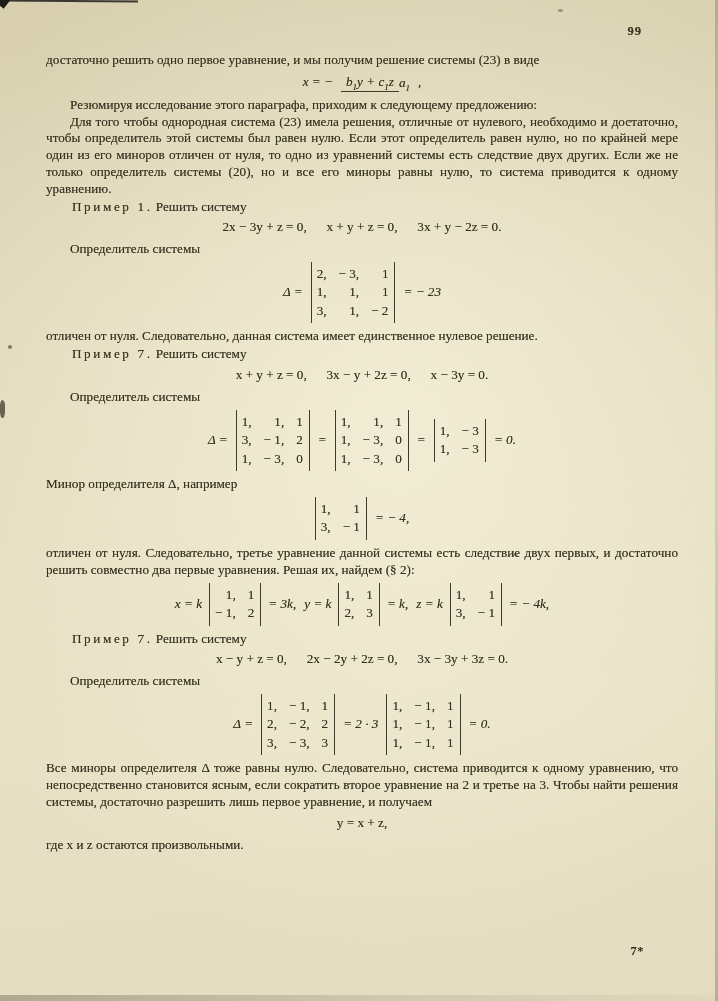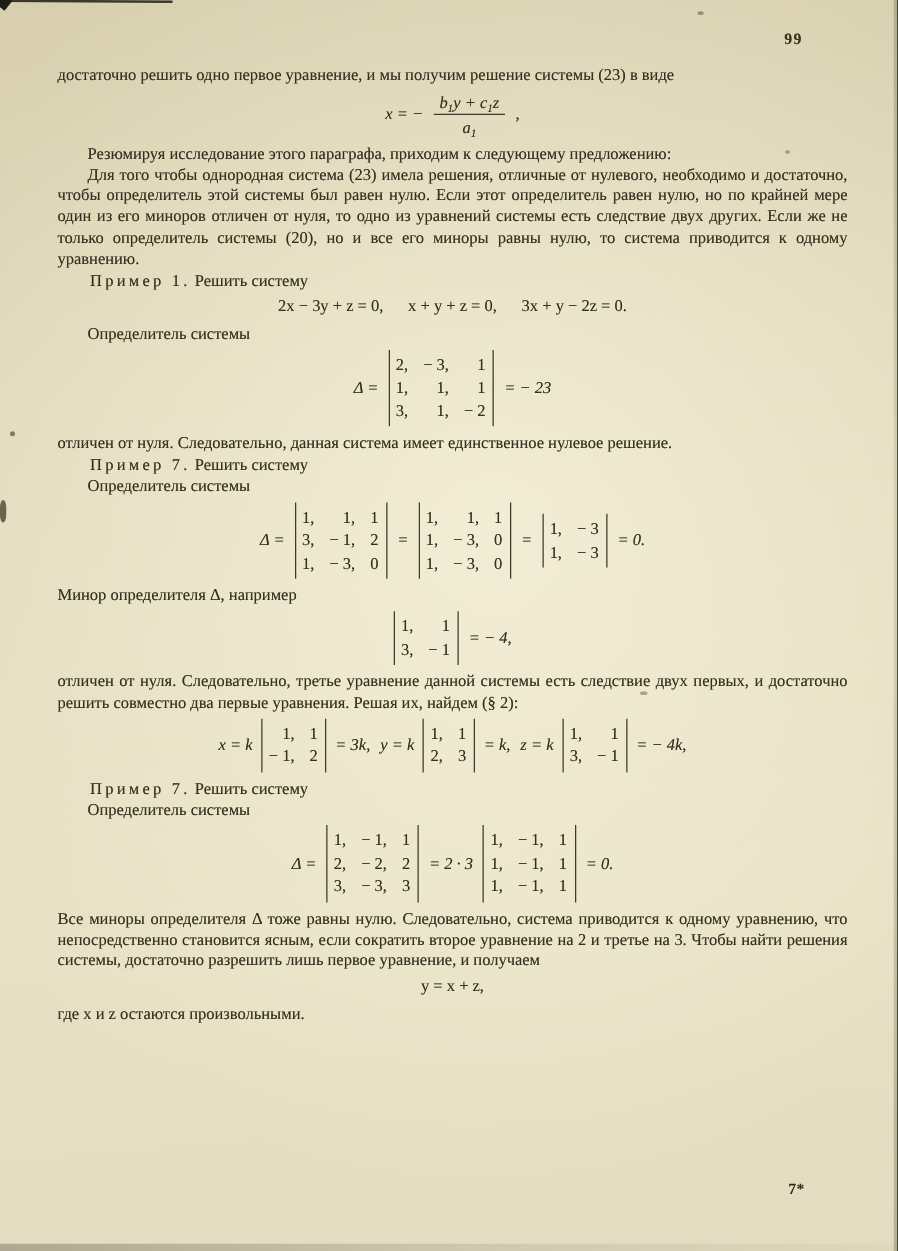--- a/index.html
+++ b/index.html
@@ -50,21 +50,21 @@
   .ptitle { text-indent:26px; margin-top:1px; }
   .exlabel { letter-spacing:2.6px; }
 
   
   .disp {
     display:flex; justify-content:center; align-items:center;
     gap:8px; margin:4px 0 5px; font-style:italic; text-align:center;
   }
   .eqline { text-align:center; white-space:pre; margin:4px 0 5px; text-indent:0; }
   .mtext { white-space:pre; }
-  .frac { display:inline-flex; flex-direction:column; align-items:center; line-height:17px; font-style:italic; }
+  .frac { display:inline-flex; flex-direction:row; align-items:center; line-height:17px; font-style:italic; }
   .frac .num { padding:0 5px 1px; border-bottom:1.3px solid var(--rule); }
   .frac .den { padding-top:1px; }
   sub { font-size:9px; line-height:0; }
 
   
   .det {
     display:inline-grid; align-items:center;
     border-left:1.5px solid var(--rule); border-right:1.5px solid var(--rule);
     padding:3px 6px 3px 5px; font-style:normal; white-space:pre;
   }
@@ -115,20 +115,21 @@
     <p class="eqline">2x − 3y + z = 0,  x + y + z = 0,  3x + y − 2z = 0.</p>
     <p class="ind">Определитель системы</p>
     <div class="disp">
       <span class="mtext">Δ =</span>
       <span class="det" style="grid-template-columns: repeat(3, auto);"><span style="padding-left: 0px;">2,</span><span style="padding-left: 12px;">− 3,</span><span style="padding-left: 12px;">1</span><span style="padding-left: 0px;">1,</span><span style="padding-left: 12px;">1,</span><span style="padding-left: 12px;">1</span><span style="padding-left: 0px;">3,</span><span style="padding-left: 12px;">1,</span><span style="padding-left: 12px;">− 2</span></span>
       <span class="mtext">= − 23</span>
     </div>
     <p>отличен от нуля. Следовательно, данная система имеет единственное нулевое решение.</p>
 
     <p class="ptitle"><span class="exlabel">Пример 7.</span> <span>Решить систему</span></p>
+    <p class="eqline">x + y + z = 0,  3x − y + 2z = 0,  x − 3y = 0.</p>
     <p class="ind">Определитель системы</p>
     <div class="disp">
       <span class="mtext">Δ =</span>
       <span class="det" style="grid-template-columns: repeat(3, auto);"><span style="padding-left: 0px;">1,</span><span style="padding-left: 12px;">1,</span><span style="padding-left: 12px;">1</span><span style="padding-left: 0px;">3,</span><span style="padding-left: 12px;">− 1,</span><span style="padding-left: 12px;">2</span><span style="padding-left: 0px;">1,</span><span style="padding-left: 12px;">− 3,</span><span style="padding-left: 12px;">0</span></span>
       <span class="mtext">=</span>
       <span class="det" style="grid-template-columns: repeat(3, auto);"><span style="padding-left: 0px;">1,</span><span style="padding-left: 12px;">1,</span><span style="padding-left: 12px;">1</span><span style="padding-left: 0px;">1,</span><span style="padding-left: 12px;">− 3,</span><span style="padding-left: 12px;">0</span><span style="padding-left: 0px;">1,</span><span style="padding-left: 12px;">− 3,</span><span style="padding-left: 12px;">0</span></span>
       <span class="mtext">=</span>
       <span class="det" style="grid-template-columns: repeat(2, auto);"><span style="padding-left: 0px;">1,</span><span style="padding-left: 12px;">− 3</span><span style="padding-left: 0px;">1,</span><span style="padding-left: 12px;">− 3</span></span>
       <span class="mtext">= 0.</span>
     </div>
@@ -150,20 +151,21 @@
         <span class="mtext">= k,</span>
       </span>
       <span class="solgroup">
         <span class="mtext">z = k</span>
         <span class="det" style="grid-template-columns: repeat(2, auto);"><span style="padding-left: 0px;">1,</span><span style="padding-left: 12px;">1</span><span style="padding-left: 0px;">3,</span><span style="padding-left: 12px;">− 1</span></span>
         <span class="mtext">= − 4k,</span>
       </span>
     </div>
 
     <p class="ptitle"><span class="exlabel">Пример 7.</span> <span>Решить систему</span></p>
+    <p class="eqline">x − y + z = 0,  2x − 2y + 2z = 0,  3x − 3y + 3z = 0.</p>
     <p class="ind">Определитель системы</p>
     <div class="disp">
       <span class="mtext">Δ =</span>
       <span class="det" style="grid-template-columns: repeat(3, auto);"><span style="padding-left: 0px;">1,</span><span style="padding-left: 12px;">− 1,</span><span style="padding-left: 12px;">1</span><span style="padding-left: 0px;">2,</span><span style="padding-left: 12px;">− 2,</span><span style="padding-left: 12px;">2</span><span style="padding-left: 0px;">3,</span><span style="padding-left: 12px;">− 3,</span><span style="padding-left: 12px;">3</span></span>
       <span class="mtext">= 2 · 3</span>
       <span class="det" style="grid-template-columns: repeat(3, auto);"><span style="padding-left: 0px;">1,</span><span style="padding-left: 12px;">− 1,</span><span style="padding-left: 12px;">1</span><span style="padding-left: 0px;">1,</span><span style="padding-left: 12px;">− 1,</span><span style="padding-left: 12px;">1</span><span style="padding-left: 0px;">1,</span><span style="padding-left: 12px;">− 1,</span><span style="padding-left: 12px;">1</span></span>
       <span class="mtext">= 0.</span>
     </div>
     <p>Все миноры определителя Δ тоже равны нулю. Следовательно, система приводится к одному уравнению, что непосредственно становится ясным, если сократить второе уравнение на 2 и третье на 3. Чтобы найти решения системы, достаточно разрешить лишь первое уравнение, и получаем</p>
     <p class="eqline">y = x + z,</p>

